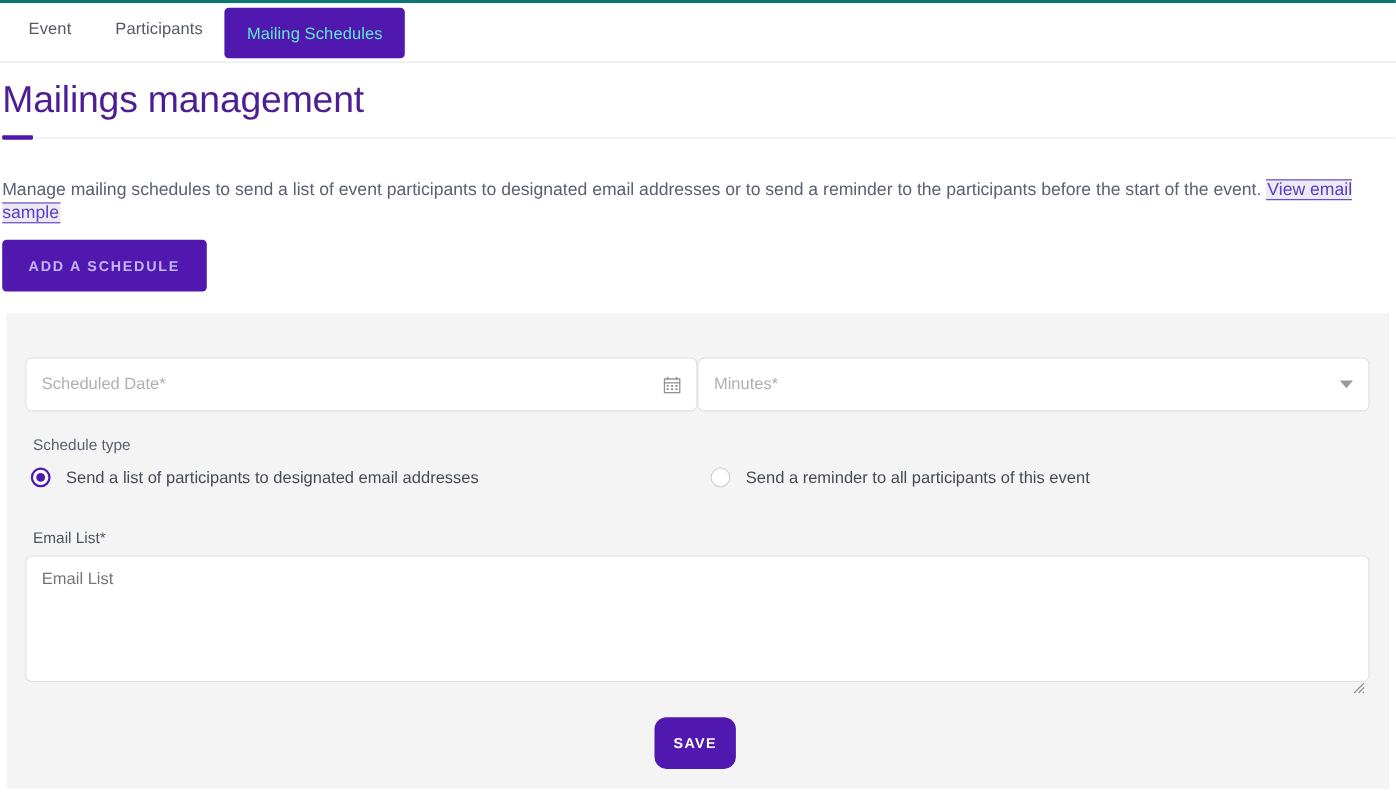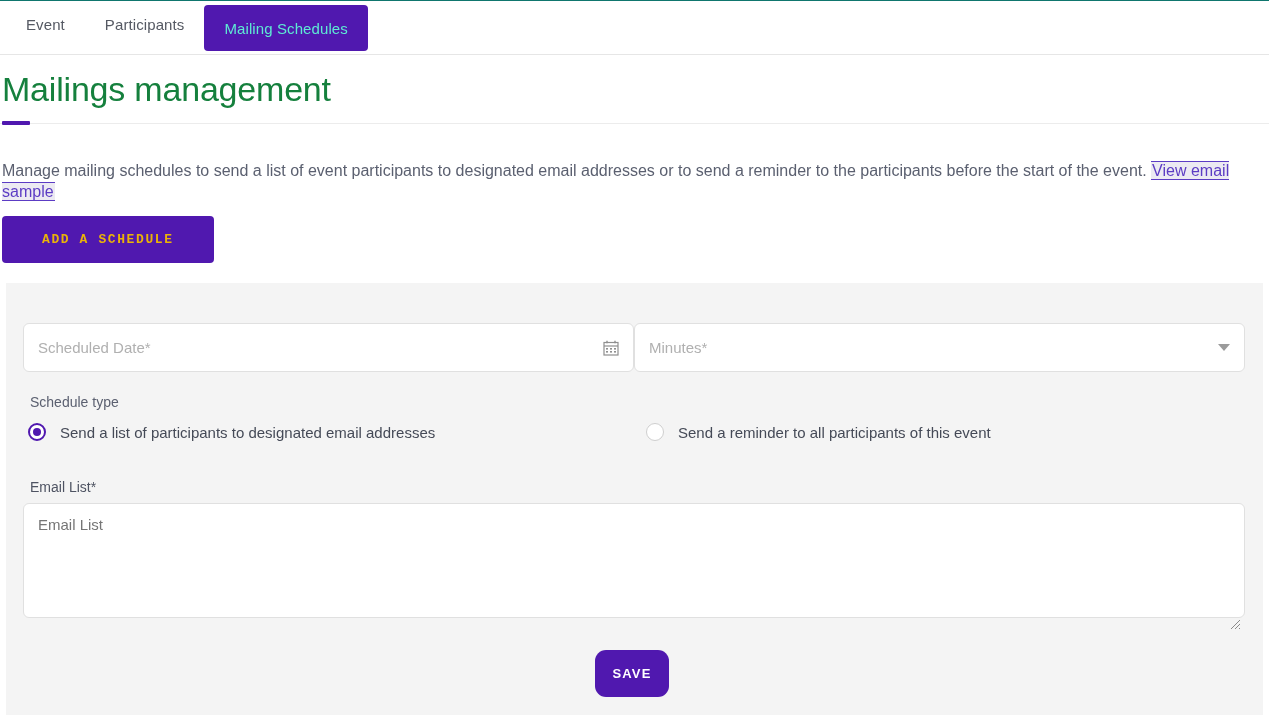--- a/index.html
+++ b/index.html
@@ -9,21 +9,21 @@
     width: 1269px; height: 721px;
     background: #ffffff;
     font-family: "Liberation Sans", sans-serif;
     overflow: hidden;
   }
   #page {
     position: relative;
     width: 1269px;
     height: 721px;
     background: #ffffff;
-    border-top: 1px solid #0f766e;
+    border-top: 3px solid #0f766e;
   }
 
   
   .tabbar {
     position: absolute;
     top: 0; left: 0;
     width: 1269px;
     height: 54px;
     background: #ffffff;
     border-bottom: 1px solid #e6e6e6;
@@ -54,21 +54,21 @@
     height: 46px;
   }
 
   
   .page-title {
     position: absolute;
     top: 66px;
     left: 2px;
     font-size: 34px;
     font-weight: 400;
-    color: #15803d;
+    color: #4c1d95;
     letter-spacing: -0.2px;
     margin: 0;
     line-height: 44px;
   }
   .title-rule {
     position: absolute;
     top: 122px;
     left: 0;
     width: 1269px;
     height: 1px;
@@ -103,30 +103,30 @@
     padding: 0 1px;
     cursor: pointer;
   }
 
   
   .btn-add {
     position: absolute;
     top: 215px;
     left: 2px;
     height: 47px;
-    padding: 0 40px;
-    background: #5018af;
-    color: #eab308;
+    padding: 0 24px;
+    background: #5018af;
+    color: #c4b5fd;
     border: none;
     border-radius: 4px;
     font-size: 13px;
     font-weight: bold;
     letter-spacing: 1.6px;
     cursor: pointer;
-    font-family: Liberation Mono, monospace;
+    font-family: Liberation Sans, sans-serif;
   }
 
   
   .form-panel {
     position: absolute;
     top: 282px;
     left: 6px;
     width: 1257px;
     height: 432px;
     background: #f4f4f4;

